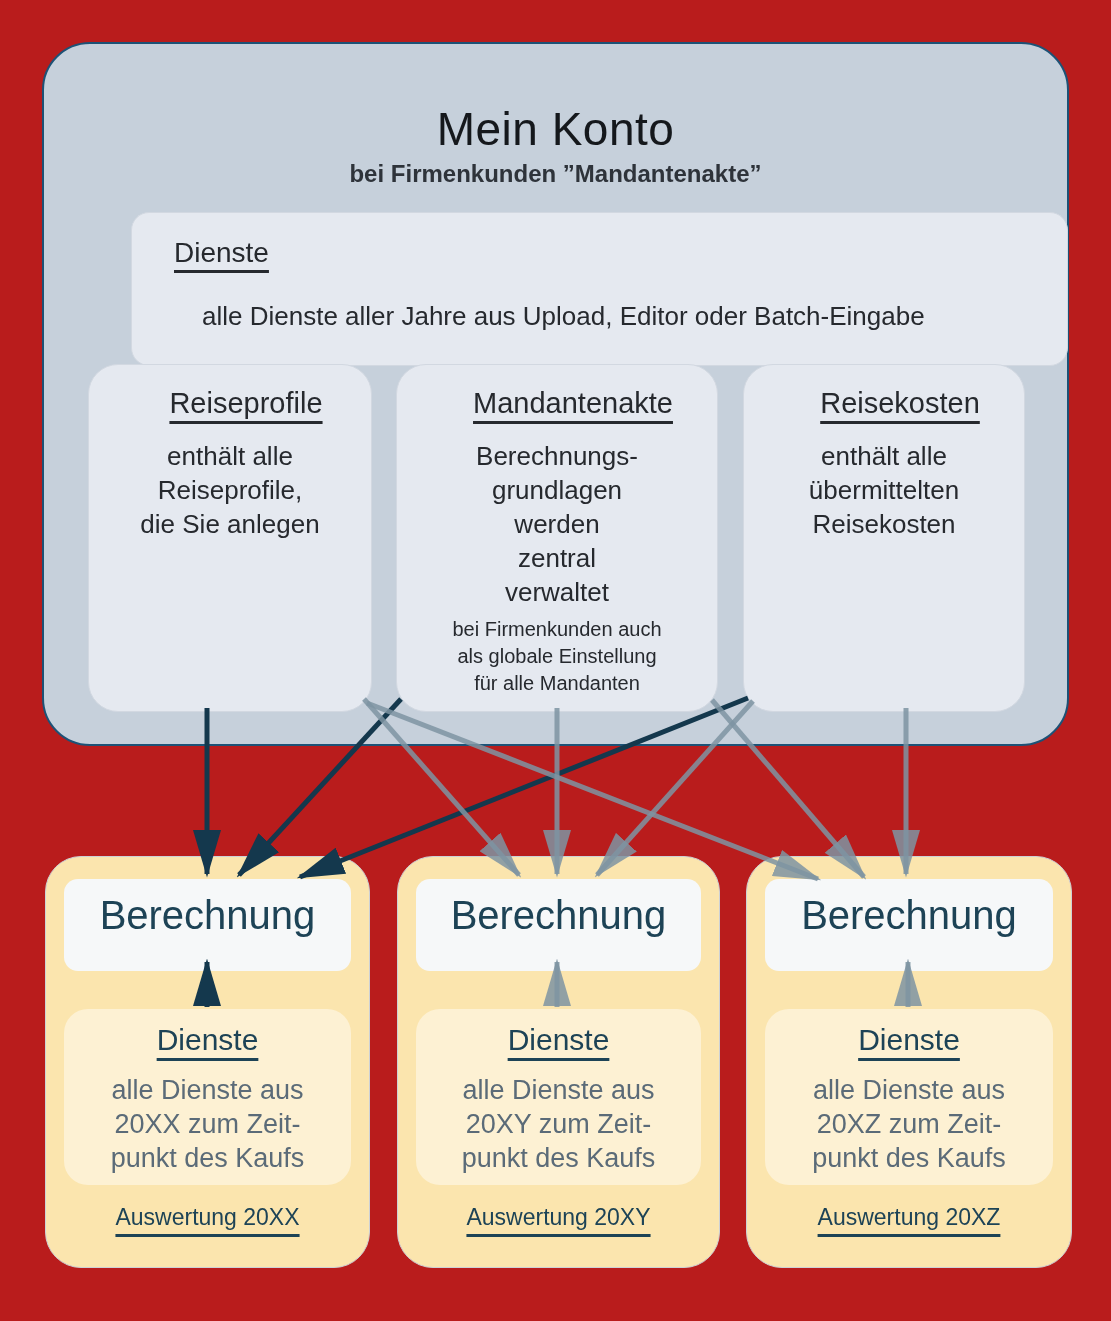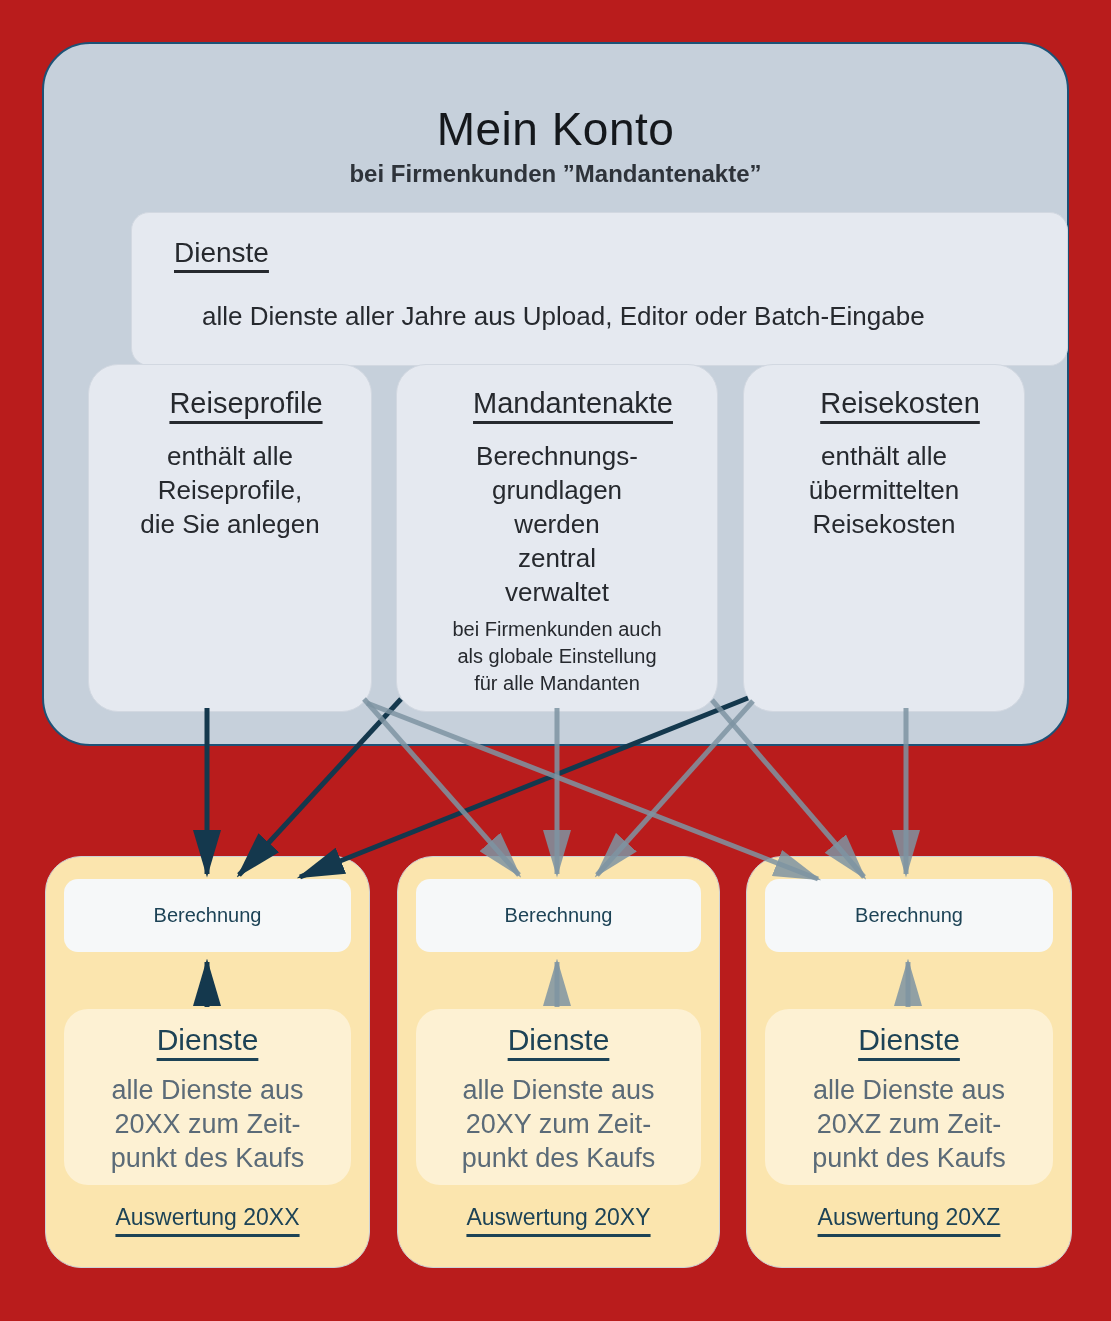--- a/index.html
+++ b/index.html
@@ -33,22 +33,22 @@
       text-decoration:underline; text-decoration-thickness:2.5px; text-underline-offset:8px; }
   .col-b { left:0; top:74px; width:100%; font-size:26px; line-height:34px; color:#26292e; }
   .col-note { left:0; bottom:14px; width:100%; font-size:20px; line-height:27px; color:#26292e; }
 
   
   .card { top:856px; height:410px; background:#fbe5ae; border:1px solid #cdd1d6; border-radius:36px; }
   #card-0 { left:45px;  width:323px; }
   #card-1 { left:397px; width:321px; }
   #card-2 { left:746px; width:324px; }
   .berech {
-    left:18px; right:18px; top:22px; height:73px; background:#f6f8f9; border-radius:14px;
-    font-size:20px; line-height:73px; color:#1d4356; text-align:center;
+    left:18px; right:18px; top:22px; height:92px; background:#f6f8f9; border-radius:14px;
+    font-size:40px; line-height:73px; color:#1d4356; text-align:center;
   }
   .card-dienste {
     left:18px; right:18px; top:152px; height:176px; background:#fdf1d3; border-radius:24px;
     text-align:center;
   }
   .cd-h { left:0; top:14px; width:100%; font-size:30px; color:#1d4356;
       text-decoration:underline; text-decoration-thickness:2.5px; text-underline-offset:8px; }
   .cd-b { left:0; top:64px; width:100%; font-size:27px; line-height:34px; color:#5b6b78; }
   .ausw { left:0; top:347px; width:100%; font-size:23px; font-weight:500; color:#1d4356;
       text-decoration:underline; text-decoration-thickness:3px; text-underline-offset:9px; }

